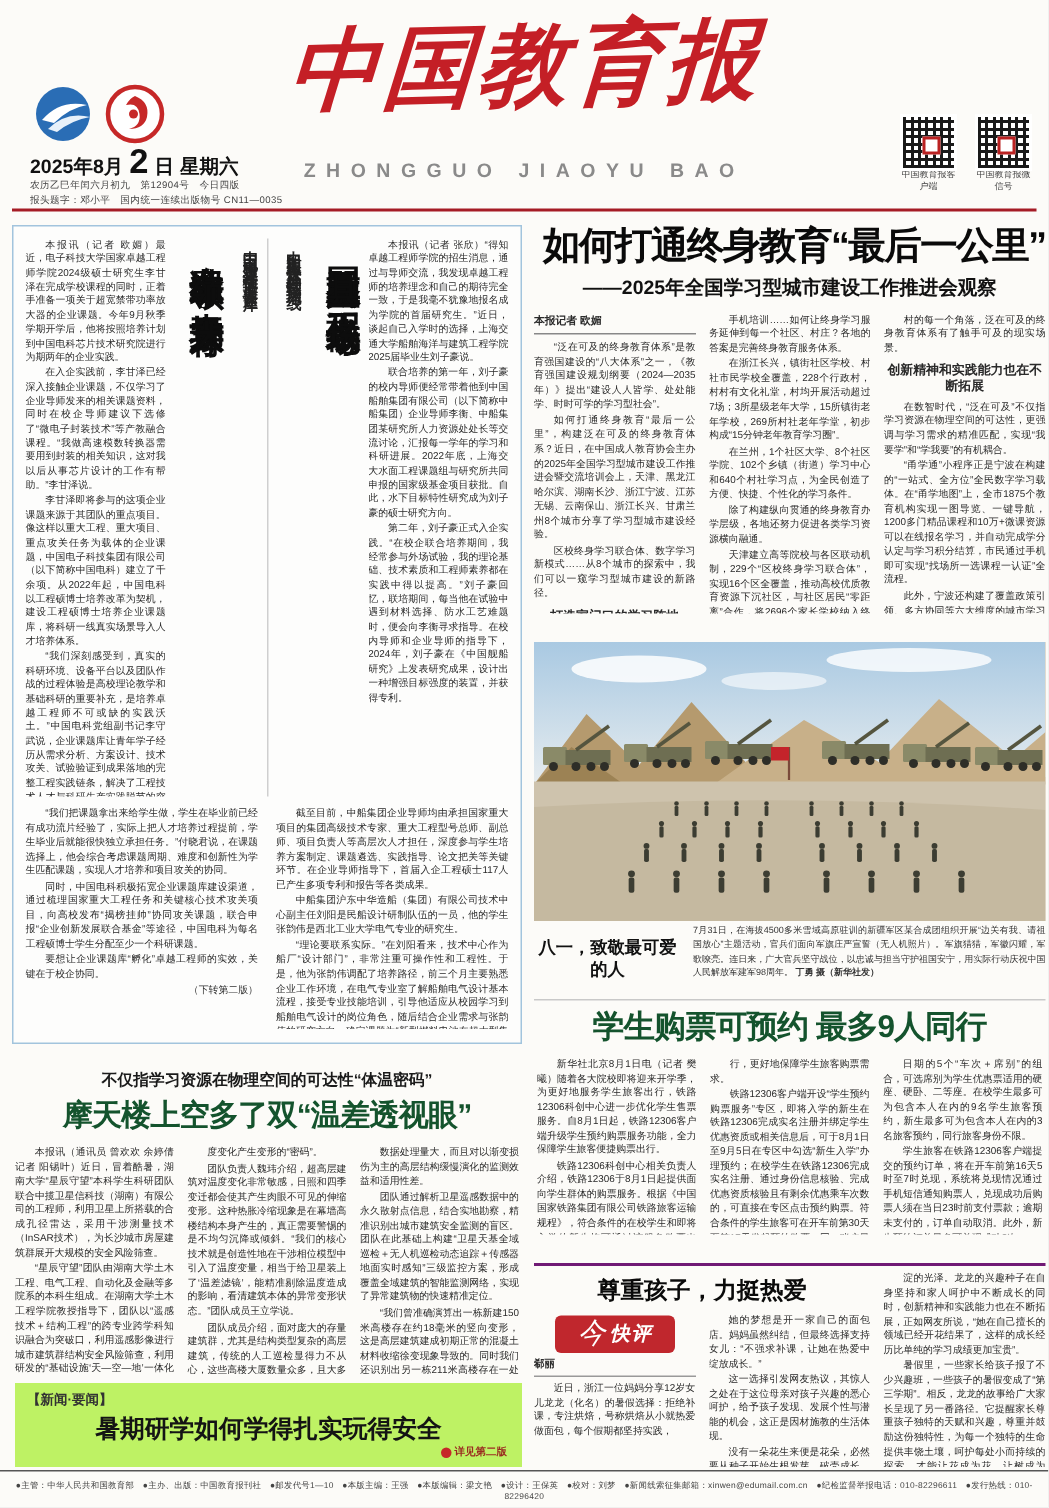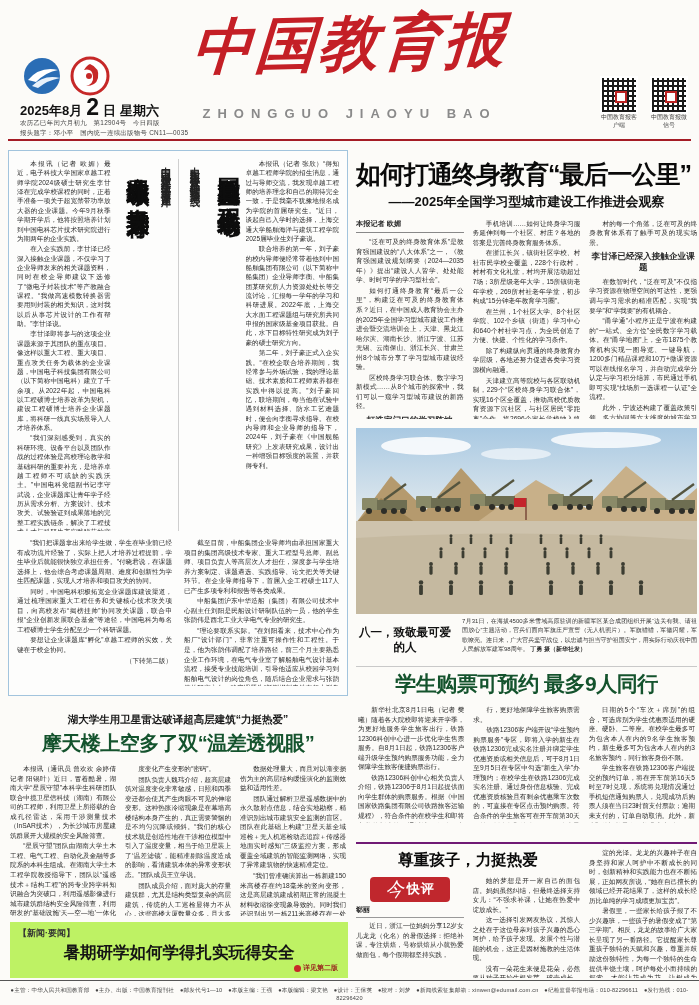--- a/index.html
+++ b/index.html
@@ -40,21 +40,21 @@
   .lead-art .body{width:90px;font-size:6.6px;line-height:1.42;text-align:justify;overflow:hidden;}
   .vhead{writing-mode:vertical-rl;text-orientation:upright;font-weight:900;font-size:23px;
          line-height:1.05;letter-spacing:1px;color:#0d0d0d;width:36px;text-align:start;}
   .vkick{writing-mode:vertical-rl;text-orientation:upright;font-size:10px;font-weight:600;
          letter-spacing:2px;color:#222;width:18px;max-height:215px;}
   .lead-div{width:1px;background:#cfcfcf;margin:0 5px;}
   .lead-cont{display:flex;gap:12px;margin-top:7px;height:148px;}
   .lead-cont .tcol{font-size:6.6px;}
   
   .main-art{position:absolute;left:356px;top:148px;width:341px;}
-  .main-art h1{margin:12px 0 4px 0;font-size:25px;line-height:1.15;text-align:left;color:#0a0a0a;letter-spacing:-1px;}
+  .main-art h1{margin:2px 0 4px 0;font-size:25px;line-height:1.15;text-align:right;color:#0a0a0a;letter-spacing:-1px;}
   .main-art h2{margin:0 0 8px 0;font-size:13px;text-align:center;color:#111;}
   .main-art .cols{display:flex;gap:9px;height:200px;}
   
   .photo{position:absolute;left:356px;top:428px;width:341px;height:186px;overflow:hidden;background:#cdbfa4;}
   .caption{position:absolute;left:356px;top:617px;width:341px;height:46px;display:flex;gap:8px;}
   .caption .cap-title{width:98px;font-size:11.5px;font-weight:bold;color:#111;display:flex;align-items:center;line-height:1.3;text-align:center;}
   .caption .cap-body{flex:1;font-size:6px;line-height:1.55;text-align:justify;color:#333;}
   .cap-credit{font-weight:bold;}
   
   .ticket{position:absolute;left:356px;top:666px;width:341px;height:176px;border-top:1px solid #c9c9c9;}
@@ -63,21 +63,21 @@
   .ticket .cols{display:flex;gap:9px;height:118px;padding:0 2px;}
   
   .essay{position:absolute;left:356px;top:842px;width:341px;height:136px;border-top:2px solid #701a75;
          display:flex;gap:9px;padding-top:4px;box-sizing:border-box;}
   .essay .left-group{width:224px;display:flex;flex-direction:column;}
   .essay .e-title{font-size:15.5px;font-weight:900;text-align:center;margin:2px 0 5px 0;color:#0a0a0a;}
   .essay .e-cols{display:flex;gap:9px;flex:1;overflow:hidden;}
   .badge{width:80px;height:25px;background:#c0272d;border-radius:4px;color:#fff;display:flex;
          align-items:center;justify-content:center;gap:3px;margin:1px auto 3px auto;}
   .badge .jin{font-family:"DejaVu Serif",serif;font-style:italic;font-size:19px;line-height:1;transform:rotate(-8deg);}
-  .badge .kp{font-weight:bold;font-size:13px;letter-spacing:1px;}
+  .badge .kp{font-weight:bold;font-size:13px;letter-spacing:1px;font-style:italic;}
   .author{font-size:7px;font-weight:bold;border-bottom:1px solid #999;padding-bottom:2px;margin-bottom:3px;}
   
   .sky{position:absolute;left:8px;top:706px;width:340px;height:212px;}
   .sky .cols{display:flex;gap:9px;height:152px;padding:0 2px;}
   .sky .bighead{font-size:20px;}
   
   .newsbox{position:absolute;left:10px;top:922px;width:338px;height:56px;background:#bef264;box-sizing:border-box;padding:5px 8px;}
   .newsbox .tag{font-size:9px;font-weight:bold;color:#333;}
   .newsbox .nb-head{font-size:16.5px;font-weight:900;text-align:center;margin-top:2px;color:#141414;}
   .newsbox .more{position:absolute;right:10px;bottom:5px;font-size:7px;font-weight:bold;color:#9a2b20;}
@@ -176,21 +176,21 @@
         </div>
       <div class="tcol">
           <div class="blk blk-p">手机培训……如何让终身学习服务延伸到每一个社区、村庄？各地的答案是完善终身教育服务体系。</div>
           <div class="blk blk-p">在浙江长兴，镇街社区学校、村社市民学校全覆盖，228个行政村，村村有文化礼堂，村均开展活动超过7场；3所星级老年大学，15所镇街老年学校，269所村社老年学堂，初步构成“15分钟老年教育学习圈”。</div>
           <div class="blk blk-p">在兰州，1个社区大学、8个社区学院、102个乡镇（街道）学习中心和640个村社学习点，为全民创造了方便、快捷、个性化的学习条件。</div>
           <div class="blk blk-p">除了构建纵向贯通的终身教育办学层级，各地还努力促进各类学习资源横向融通。</div>
           <div class="blk blk-p">天津建立高等院校与各区联动机制，229个“区校终身学习联合体”，实现16个区全覆盖，推动高校优质教育资源下沉社区，与社区居民“零距离”合作，将2696个家长学校纳入终身学习教育体系，整合资源构建家庭教育指导服务体系。</div>
         </div>
       <div class="tcol">
           <div class="blk blk-p">村的每一个角落，泛在可及的终身教育体系有了触手可及的现实场景。</div>
-          <div class="blk blk-h">李甘泽已经深入接触企业课题</div>
+          <div class="blk blk-h">创新精神和实践能力也在不断拓展</div>
           <div class="blk blk-p">在数智时代，“泛在可及”不仅指学习资源在物理空间的可达性，更强调与学习需求的精准匹配，实现“我要学”和“学我要”的有机耦合。</div>
           <div class="blk blk-p">“甬学通”小程序正是宁波在构建的“一站式、全方位”全民数字学习载体。在“甬学地图”上，全市1875个教育机构实现一图导览、一键导航，1200多门精品课程和10万+微课资源可以在线报名学习，并自动完成学分认定与学习积分结算，市民通过手机即可实现“找场所一选课程一认证”全流程。</div>
           <div class="blk blk-p">此外，宁波还构建了覆盖政策引领、多方协同等六大维度的城市学习力评估体系“甬学指数”，平台通过实时监测数据，动态生成区域学习发展指数，为资源调配提供精准依据。</div>
         </div>
     </div>
   </div>
 
   <div class="photo">
     <svg width="341" height="186" viewBox="0 0 341 186">
       <defs>
@@ -310,21 +310,21 @@
           </div>
       </div>
     </div>
     <div class="tcol">
         <div class="blk blk-p">淀的光泽。龙龙的兴趣种子在自身坚持和家人呵护中不断成长的同时，创新精神和实践能力也在不断拓展，正如网友所说，“她在自己擅长的领域已经开花结果了，这样的成长经历比单纯的学习成绩更加宝贵”。</div>
         <div class="blk blk-p">暑假里，一些家长给孩子报了不少兴趣班，一些孩子的暑假变成了“第三学期”。相反，龙龙的故事给广大家长呈现了另一番路径。它提醒家长尊重孩子独特的天赋和兴趣，尊重并鼓励这份独特性，为每一个独特的生命提供丰饶土壤，呵护每处小而持续的探索，才能让花成为花，让树成为树，让孩子真正“全面而有个性地发展”。</div>
       </div>
   </div>
 
   <div class="sky">
-    <div class="kicker">湖大学生用卫星雷达破译超高层建筑“力挺热爱”</div>
+    <div class="kicker">不仅指学习资源在物理空间的可达性“体温密码”</div>
     <div class="bighead">摩天楼上空多了双“温差透视眼”</div>
     <div class="cols">
       <div class="tcol">
           <div class="blk blk-p">本报讯（通讯员 曾欢欢 余婷倩 记者 阳锡叶）近日，冒着酷暑，湖南大学“星辰守望”本科学生科研团队联合中揽卫星信科技（湖南）有限公司的工程师，利用卫星上所搭载的合成孔径雷达，采用干涉测量技术（InSAR技术），为长沙城市房屋建筑群展开大规模的安全风险筛查。</div>
           <div class="blk blk-p">“星辰守望”团队由湖南大学土木工程、电气工程、自动化及金融等多院系的本科生组成。在湖南大学土木工程学院教授指导下，团队以“遥感技术＋结构工程”的跨专业跨学科知识融合为突破口，利用遥感影像进行城市建筑群结构安全风险筛查，利用研发的“基础设施‘天—空—地’一体化智能安全监测平台”，他们破译了超高层建筑因温</div>
         </div>
       <div class="tcol">
           <div class="blk blk-p">度变化产生变形的“密码”。</div>
           <div class="blk blk-p">团队负责人魏玮介绍，超高层建筑对温度变化非常敏感，日照和四季变迁都会使其产生肉眼不可见的伸缩变形。这种热胀冷缩现象是在幕墙高楼结构本身产生的，真正需要警惕的是不均匀沉降或倾斜。“我们的核心技术就是创造性地在干涉相位模型中引入了温度变量，相当于给卫星装上了‘温差滤镜’，能精准剔除温度造成的影响，看清建筑本体的异常变形状态。”团队成员王立学说。</div>
           <div class="blk blk-p">团队成员介绍，面对庞大的存量建筑群，尤其是结构类型复杂的高层建筑，传统的人工巡检显得力不从心，这些高楼大厦数量众多，且大多地处繁华城市，若采取大规模布置传感器监测方法，不仅成本高昂、</div>

